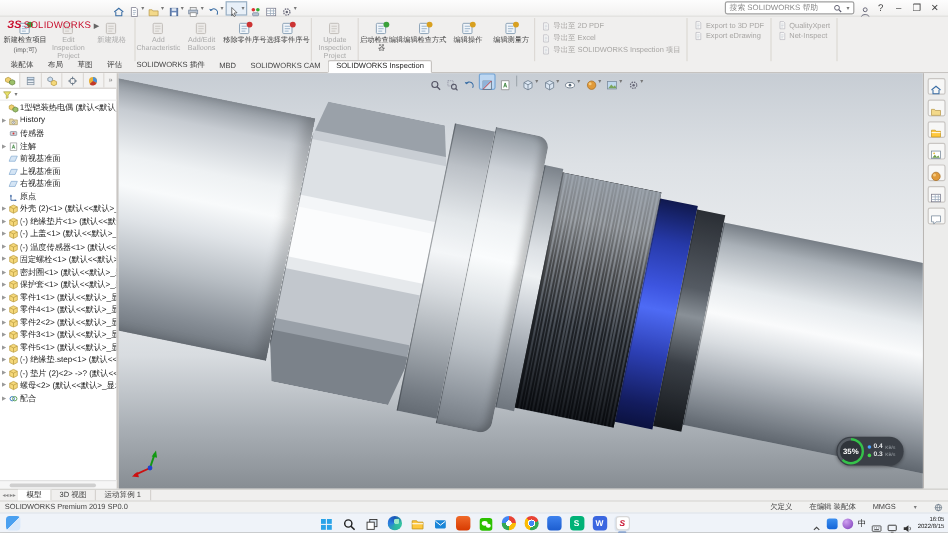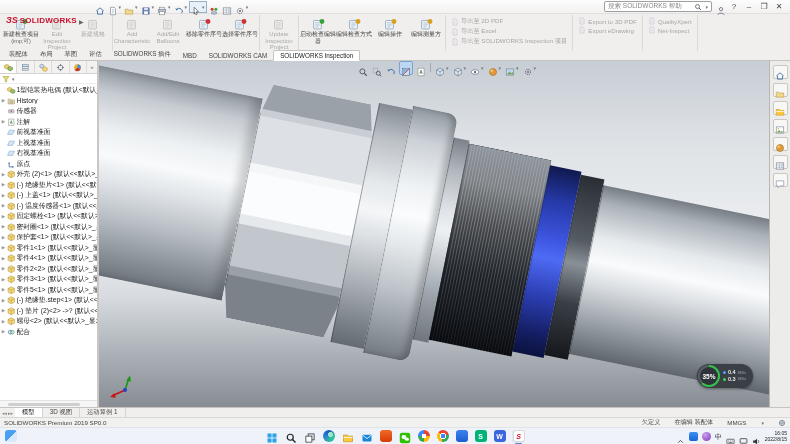--- a/index.html
+++ b/index.html
@@ -3,21 +3,21 @@
 <meta charset="utf-8">
 <style>
   html,body{margin:0;padding:0;background:#555;}
   *{box-sizing:border-box;font-family:"Liberation Sans","DejaVu Sans",sans-serif;}
   .app{position:relative;width:790px;height:444px;background:#f0efee;overflow:hidden;box-shadow:0 0 4px rgba(0,0,0,.5);}
 
   
   .titlebar{height:14px;display:flex;align-items:center;background:linear-gradient(#fdfdfd,#f2f1f0);border-bottom:1px solid #e2e0de;padding:0 2px;position:relative;}
   .logo{display:flex;align-items:flex-end;gap:2px;padding:0 4px;flex:none;}
   .logo-mark{color:#c8102e;font-weight:bold;font-style:italic;font-size:9px;}
-  .logo-text{color:#c8102e;font-weight:bold;font-size:8px;letter-spacing:.2px;margin-top:28px;}
+  .logo-text{color:#c8102e;font-weight:normal;font-size:8px;letter-spacing:.2px;margin-top:28px;}
   .logo-caret{font-size:6px;color:#666;}
   .qat{display:flex;align-items:center;gap:1px;margin-left:6px;}
   .qat-btn{display:flex;align-items:center;height:12px;padding:0 1px;}
   .qat-btn .ic{width:10px;height:10px;display:block;}
   .qat-btn.boxed{border:1px solid #9ab0c4;background:#e8f0f8;}
   .caret{font-size:5px;color:#777;margin-left:1px;}
   .win-title{position:absolute;left:0;right:0;text-align:center;font-size:7.5px;color:#333;pointer-events:none;}
   .tb-right{margin-left:auto;display:flex;align-items:center;gap:4px;padding-right:2px;}
   .searchbox{display:flex;align-items:center;gap:2px;width:108px;height:11px;border:1px solid #a0a0a0;background:#fff;border-radius:2px;padding:0 3px;font-size:6.5px;color:#888;}
   .searchbox .ic{width:8px;height:8px;margin-left:auto;}

